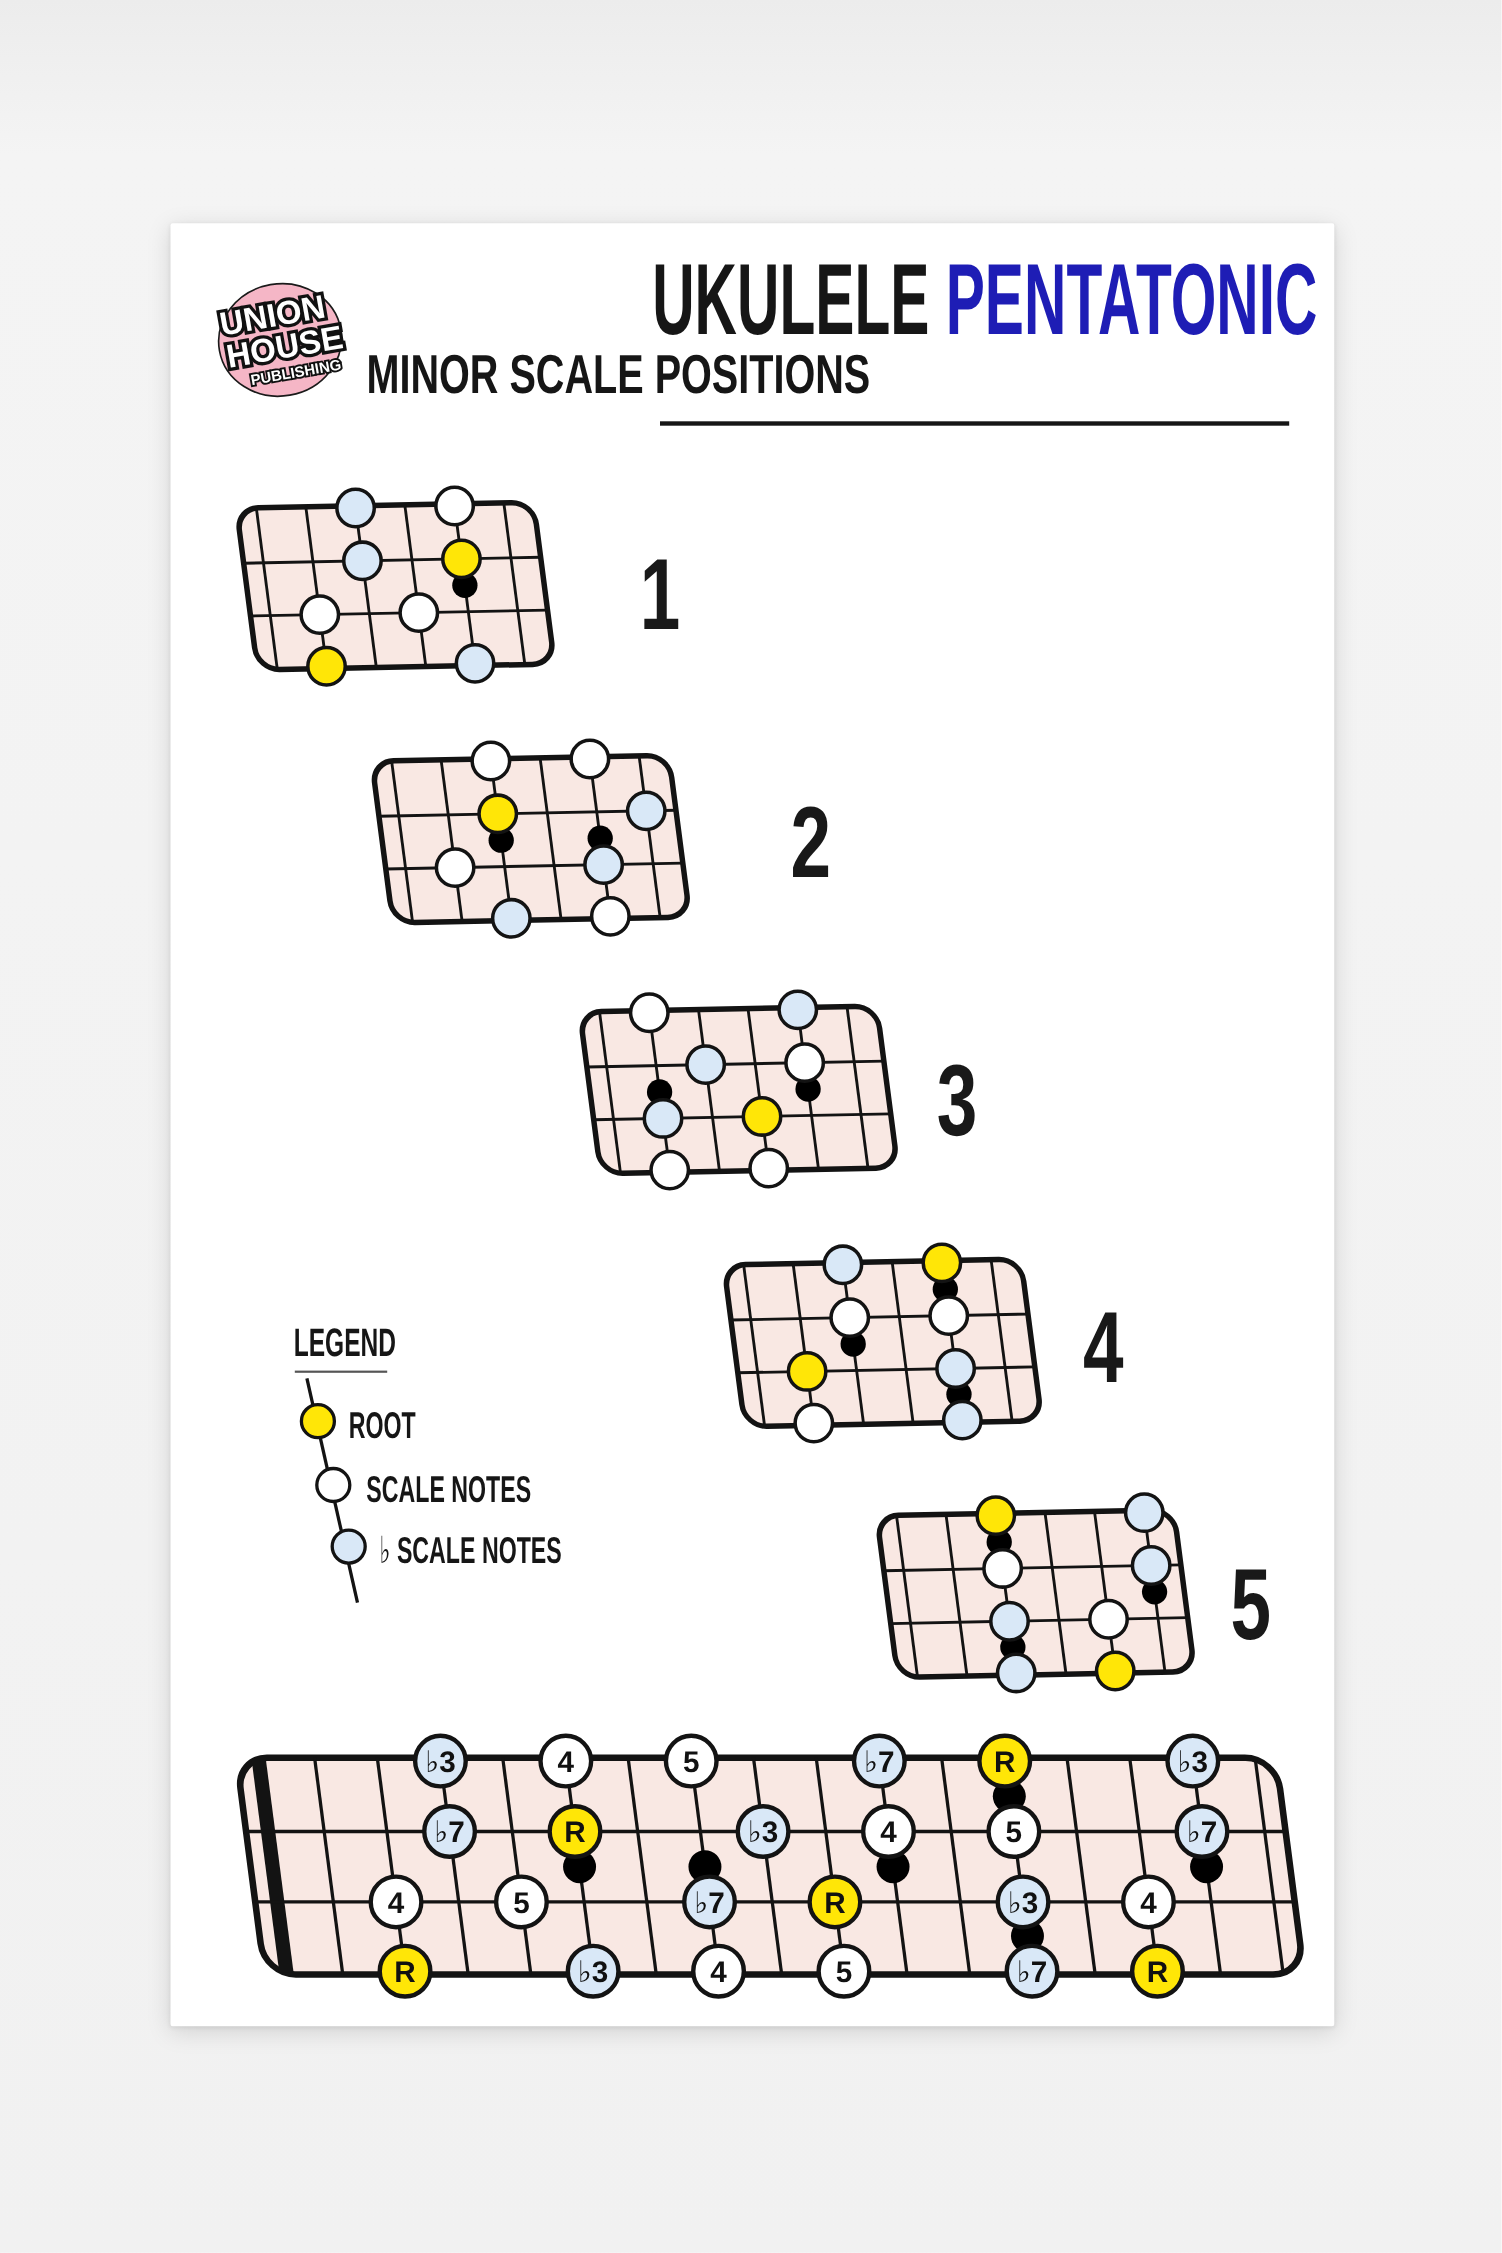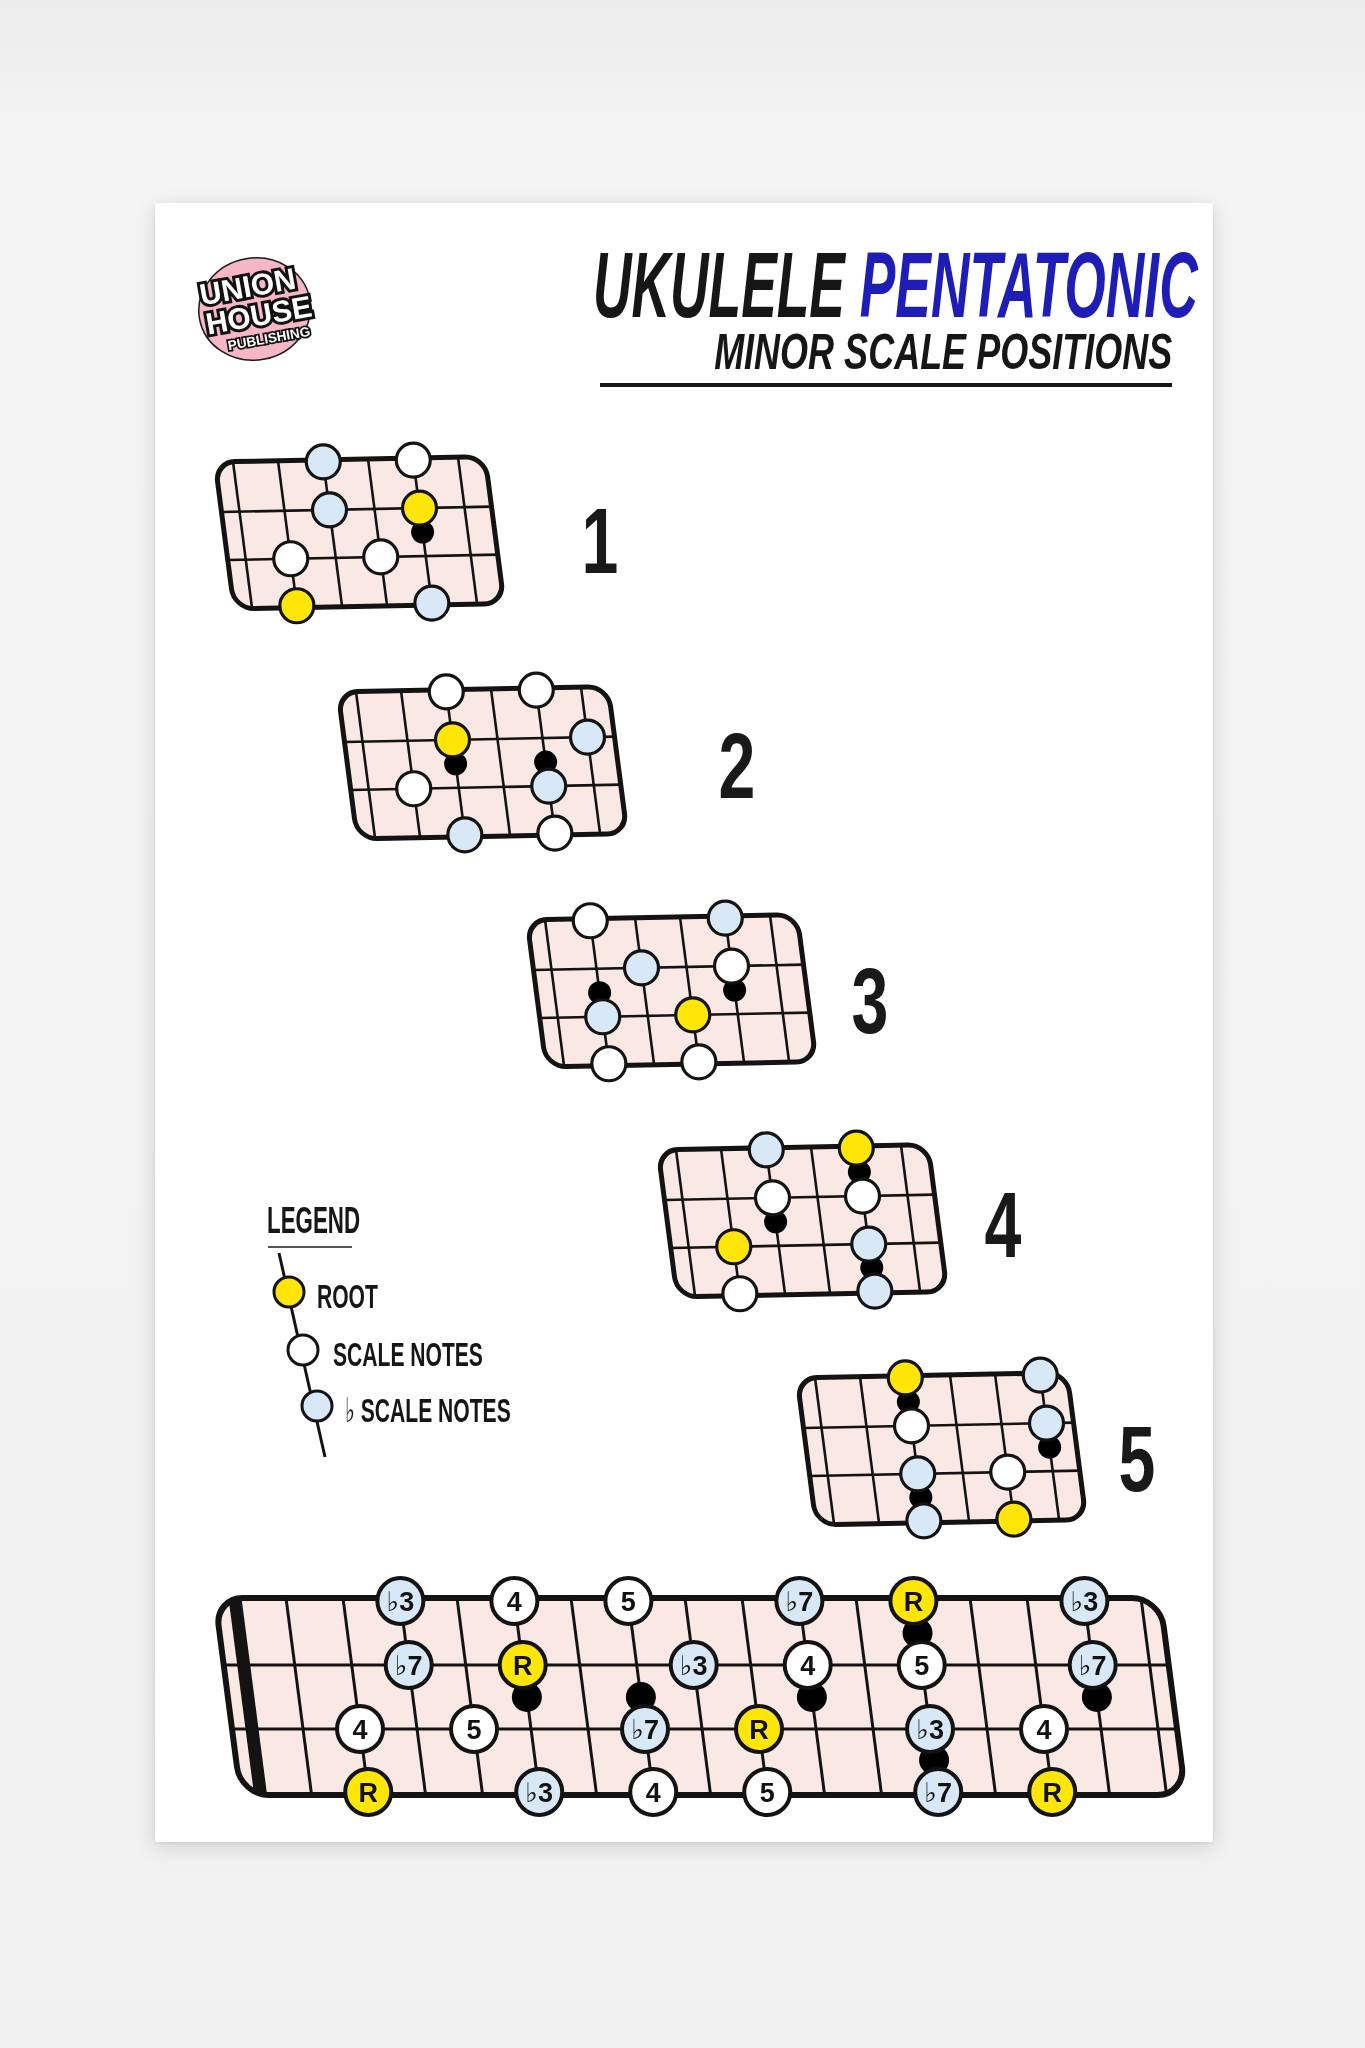--- a/index.html
+++ b/index.html
@@ -9,21 +9,21 @@
     font-family:"Liberation Sans","DejaVu Sans",sans-serif;
     position:relative;overflow:hidden;
   }
   .card{
     position:absolute;left:155px;top:203px;width:1058px;height:1639px;
     background:#ffffff;border-radius:2px;
     box-shadow:0 5px 22px rgba(0,0,0,.13),0 1px 4px rgba(0,0,0,.08);
   }
   .abs{position:absolute;}
   
-  .header{position:absolute;left:0;top:36px;width:1017px;text-align:right;white-space:nowrap;font-style:italic;}
+  .header{position:absolute;left:0;top:24px;width:1017px;text-align:left;white-space:nowrap;}
   .title-line{
     display:inline-block;transform:scaleX(.58);transform-origin:100% 50%;
     font-size:92px;font-weight:bold;line-height:1;color:#161616;letter-spacing:0;
   }
   .title-accent{color:#1e1db5;}
   .subtitle{
     display:inline-block;transform:scaleX(.72);transform-origin:100% 50%;
     font-size:50px;font-weight:bold;line-height:1;color:#161616;margin-top:-4px;
   }
   .divider{position:absolute;left:445px;top:180px;width:572px;height:4px;background:#161616;}

